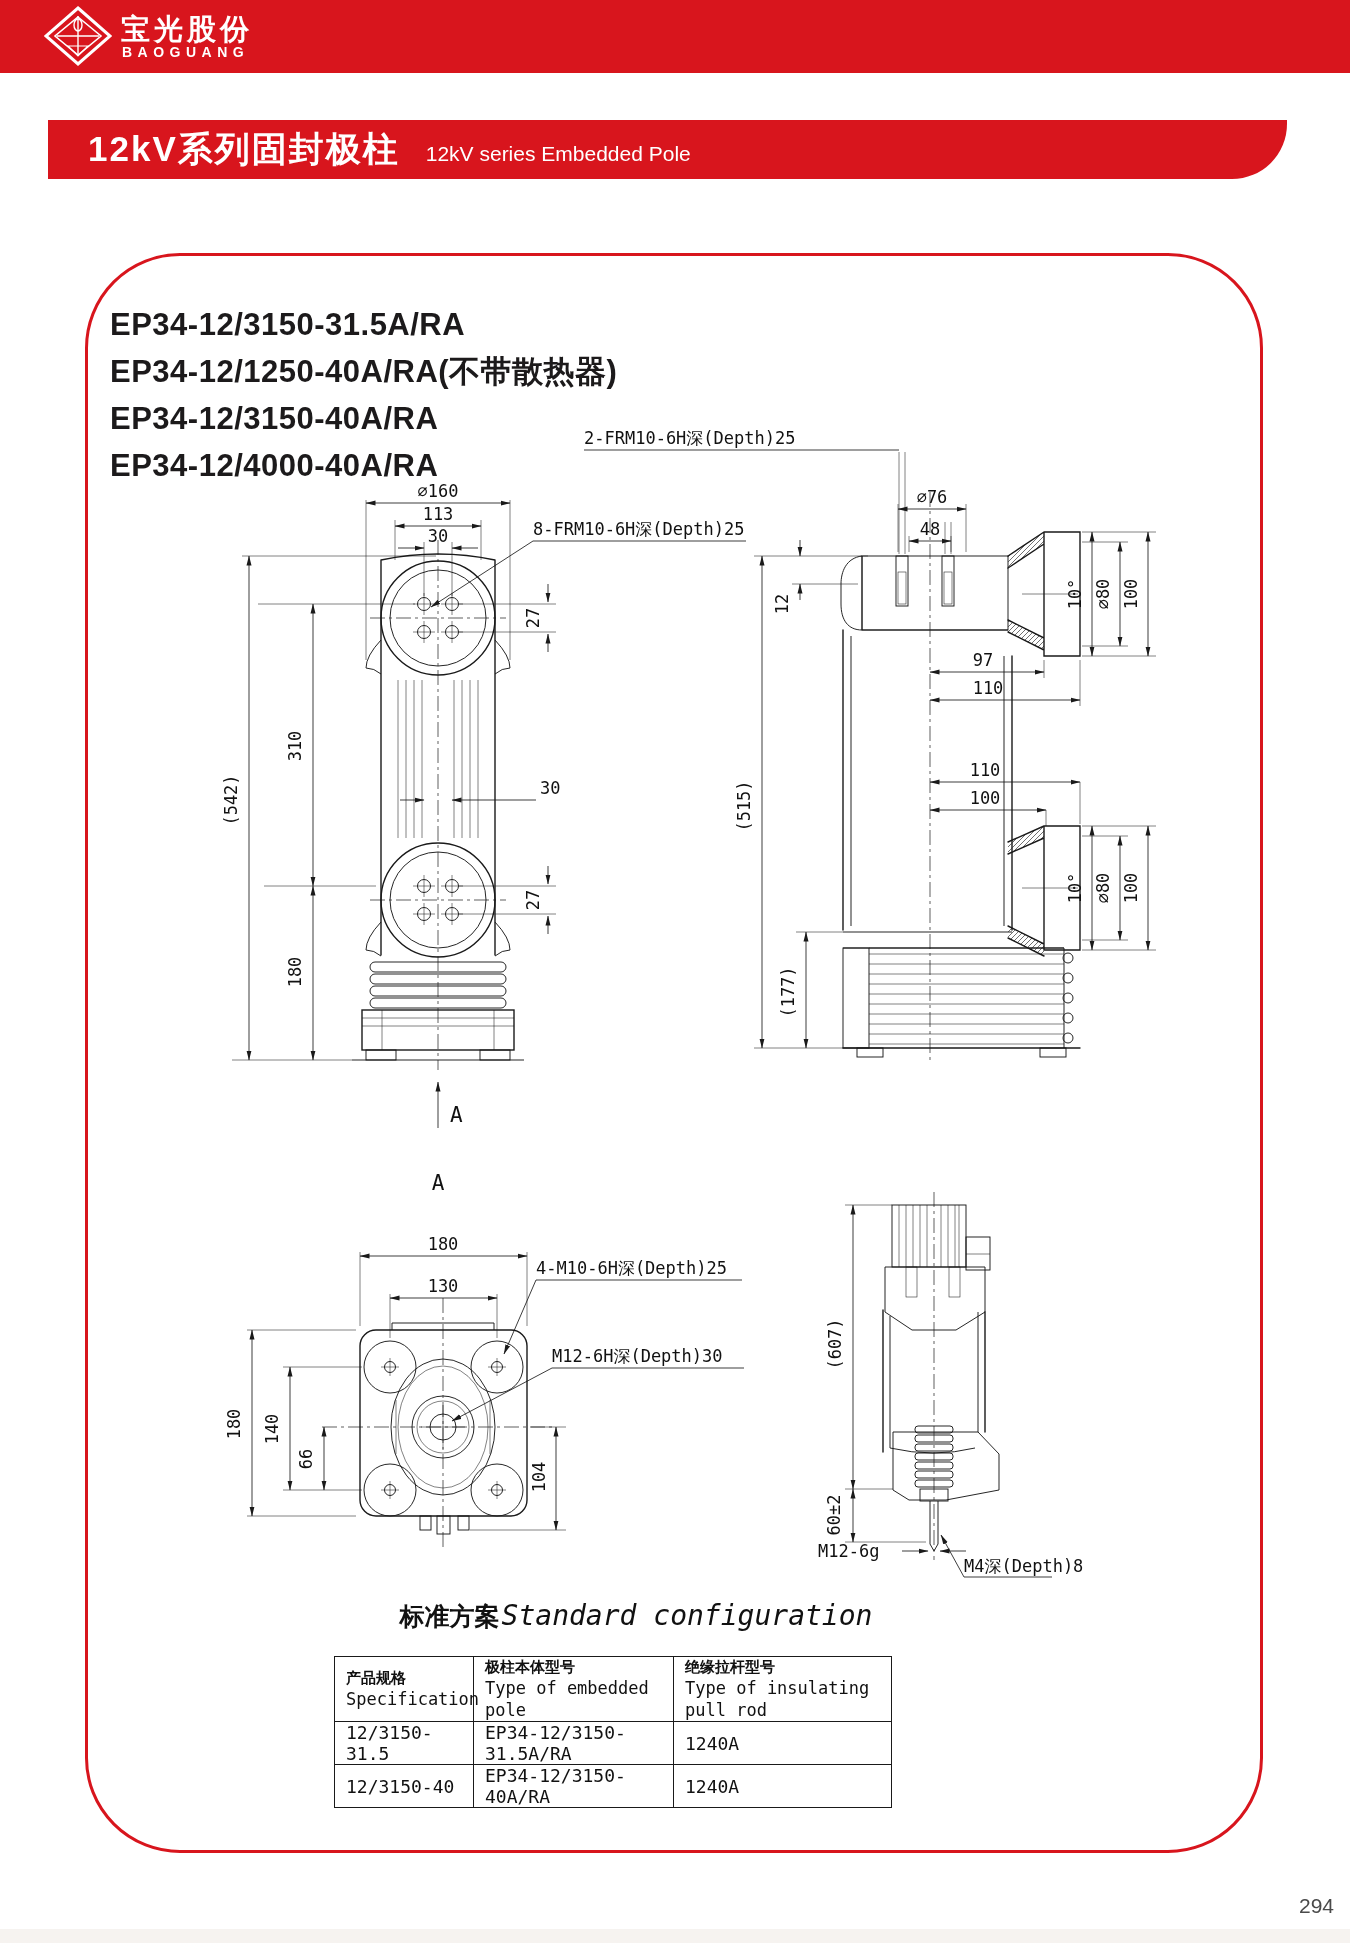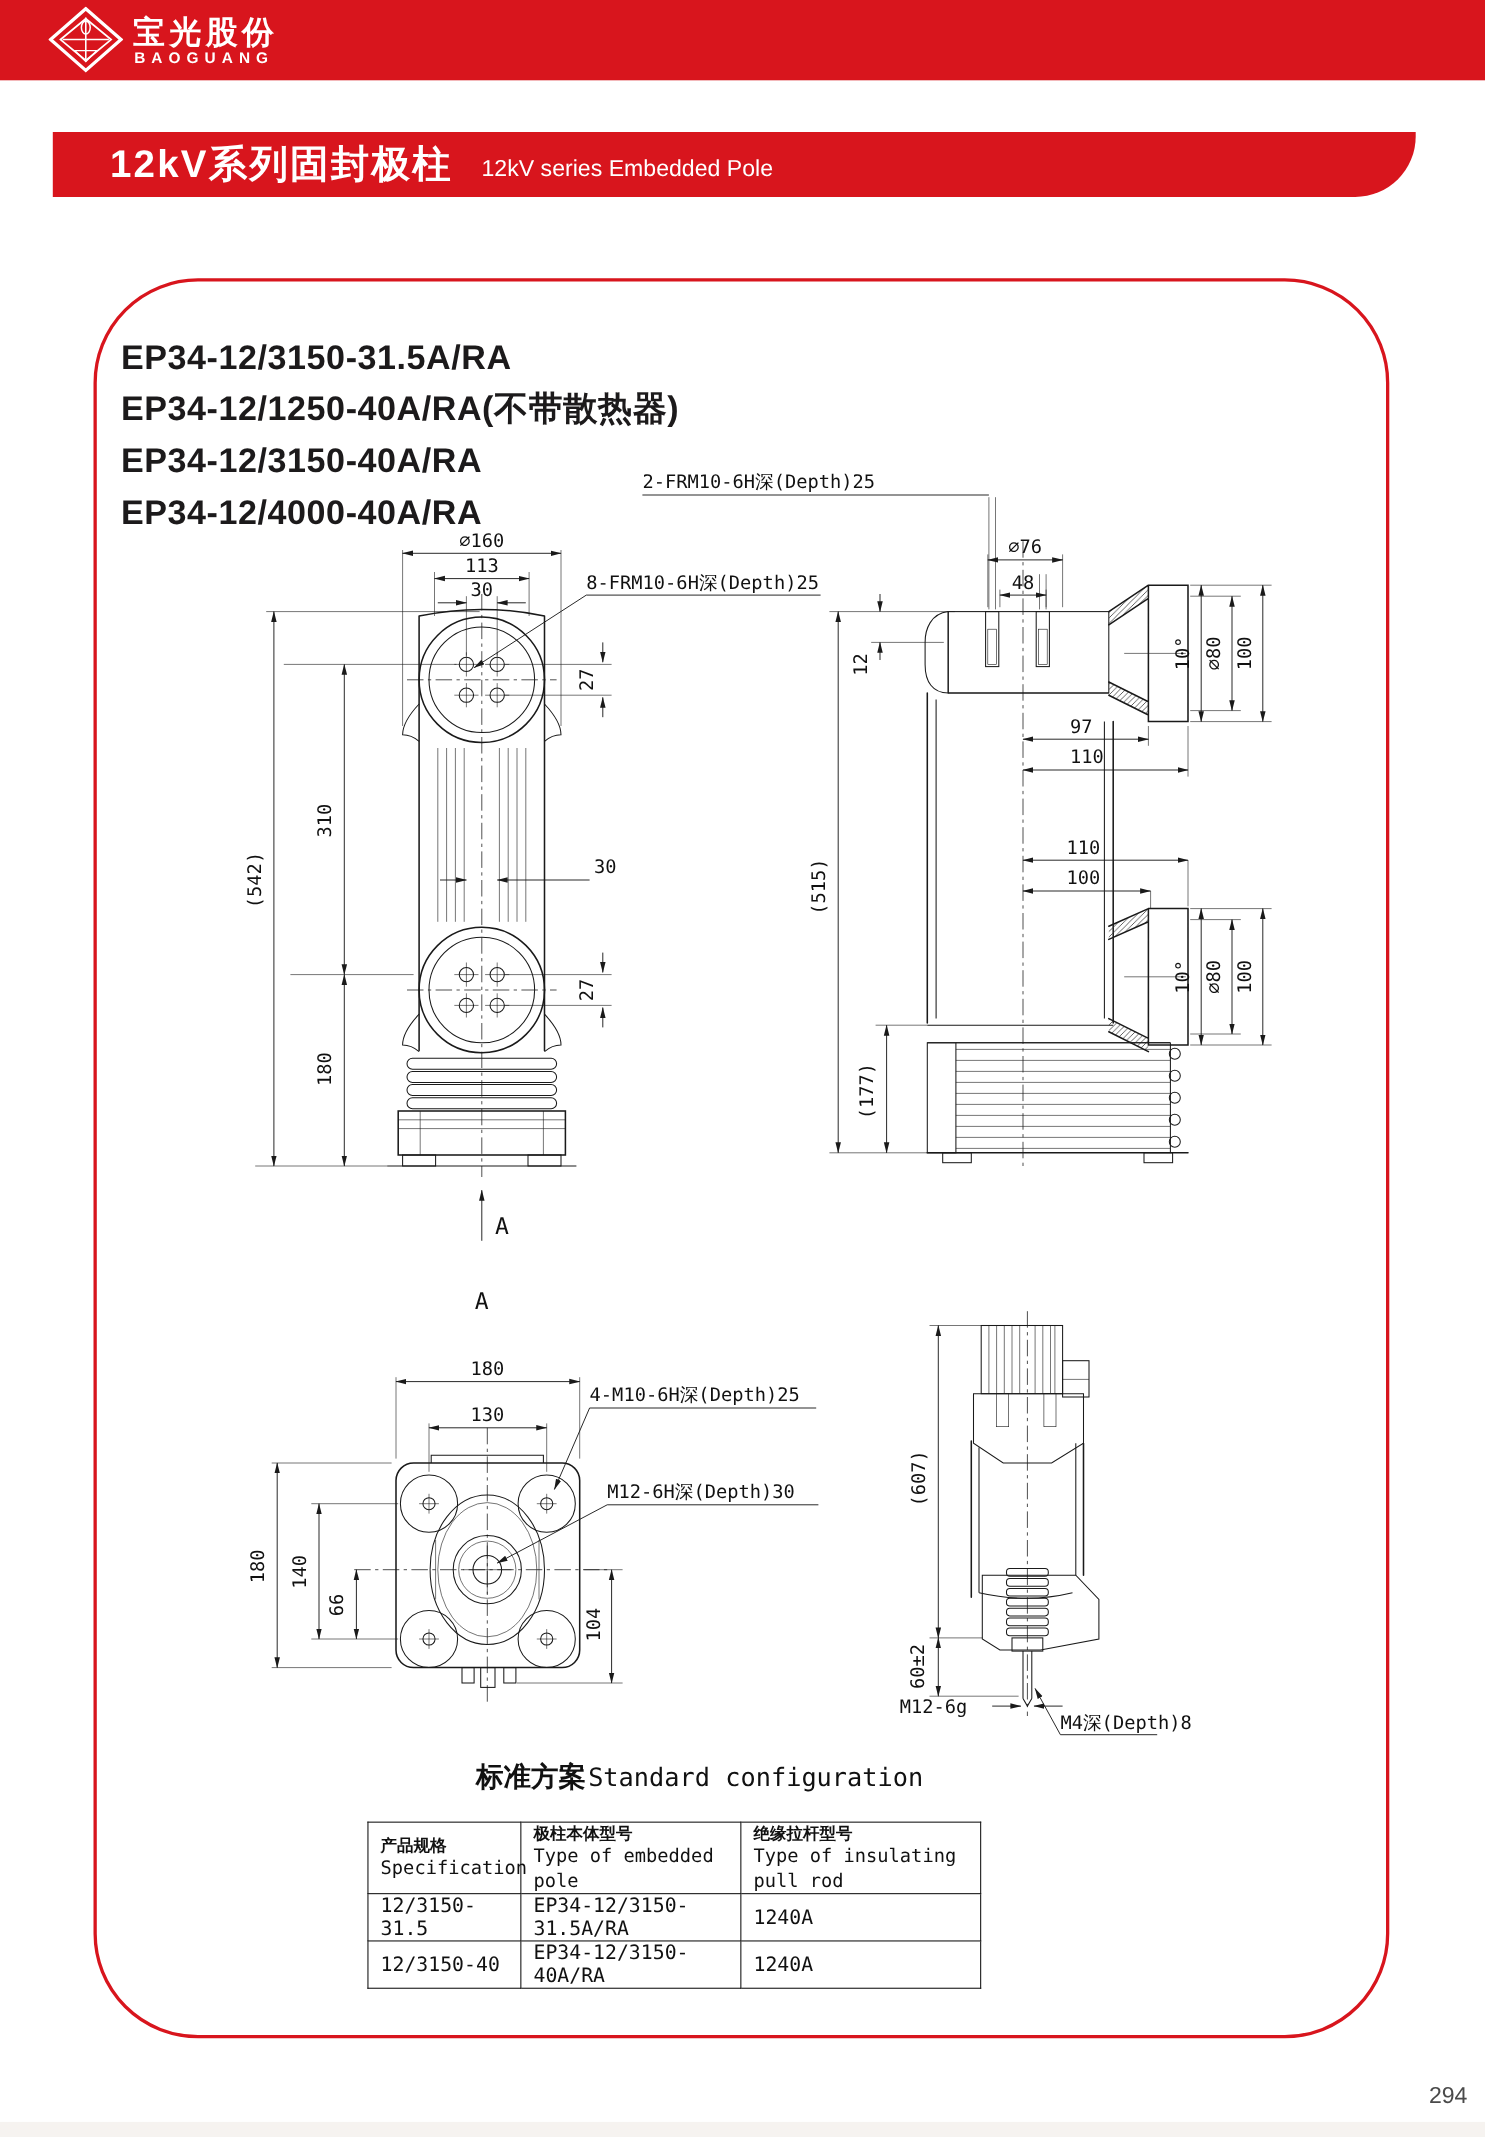--- a/index.html
+++ b/index.html
@@ -6,21 +6,21 @@
   #page{position:relative;width:1350px;height:1943px;background:#ffffff;overflow:hidden;
         font-family:"Liberation Sans",sans-serif;}
   
   .topbar{position:absolute;left:0;top:0;width:1350px;height:73px;background:#d8151d;}
   .logo-svg{position:absolute;left:44px;top:6px;}
   .logo-cn{position:absolute;left:121px;top:10px;color:#fff;font-size:29px;font-weight:bold;letter-spacing:4px;}
   .logo-en{position:absolute;left:122px;top:44px;color:#fff;font-size:14px;font-weight:bold;letter-spacing:5.5px;}
   
   .titlebar{position:absolute;left:48px;top:120px;width:1239px;height:59px;background:#d8151d;
             border-radius:0 0 55px 0;display:flex;align-items:center;}
-  .titlebar .cn{color:#fff;font-size:35px;font-weight:bold;letter-spacing:2px;margin-left:52px;}
+  .titlebar .cn{color:#fff;font-size:35px;font-weight:bold;letter-spacing:2px;margin-left:40px;}
   .titlebar .en{color:#fff;font-size:21px;margin-left:26px;margin-top:8px;}
   
   .frame{position:absolute;left:85px;top:253px;width:1172px;height:1594px;
          border:3px solid #d8151d;border-radius:95px;}
   
   .models{position:absolute;left:110px;top:301px;font-size:31px;font-weight:bold;
           color:#1c1a1b;line-height:47px;letter-spacing:.5px;}
   
   svg.draw{position:absolute;left:0;top:0;width:1350px;height:1943px;}
   .bd{stroke:#1a1a1a;stroke-width:1.4;fill:none;stroke-linecap:round;}
@@ -28,21 +28,21 @@
   .dm{stroke:#1a1a1a;stroke-width:.85;fill:none;}
   .th{stroke:#1a1a1a;stroke-width:.55;fill:none;}
   .cl{stroke:#1a1a1a;stroke-width:.7;fill:none;stroke-dasharray:15 4 3 4;}
   text.dt{font-family:"DejaVu Sans Mono",monospace;font-size:17px;fill:#111;stroke:none;text-anchor:middle;}
   text.ds{text-anchor:start;}
   text.big{font-size:21px;}
   
   .cfg-title{position:absolute;left:356px;top:1599px;width:560px;text-align:center;
              font-family:"DejaVu Sans Mono",monospace;color:#111;}
   .cfg-title .cn{font-size:25px;font-weight:bold;margin-right:2px;}
-  .cfg-title .en{font-size:23px;}
+  .cfg-title .en{font-size:28px;font-style:italic;}
   table.cfg{position:absolute;left:334px;top:1656px;width:557px;border-collapse:collapse;
             table-layout:fixed;font-family:"DejaVu Sans Mono",monospace;color:#111;}
   table.cfg th,table.cfg td{border:1.7px solid #1a1a1a;padding:0 0 0 11px;text-align:left;vertical-align:middle;}
   table.cfg thead th{height:55px;font-weight:normal;}
   .hcn{font-size:15px;font-weight:bold;line-height:20px;}
   .hen{font-size:17px;line-height:22px;}
   table.cfg tbody td{height:29px;font-size:18px;}
   
   .pagenum{position:absolute;left:1299px;top:1894px;font-size:21px;color:#4a4a4a;}
   .footbar{position:absolute;left:0;top:1929px;width:1350px;height:14px;background:#f6f3f0;}

